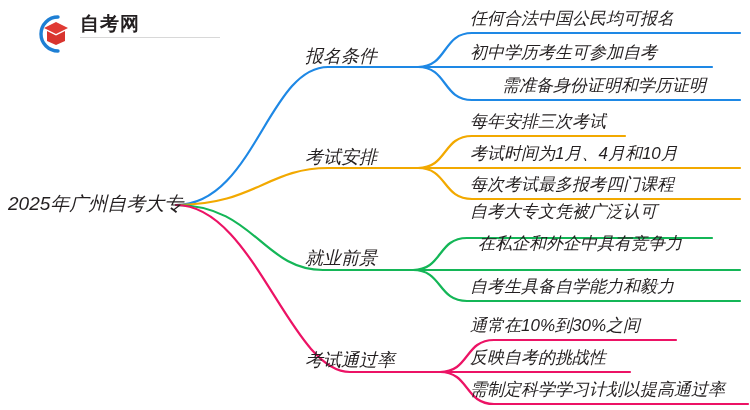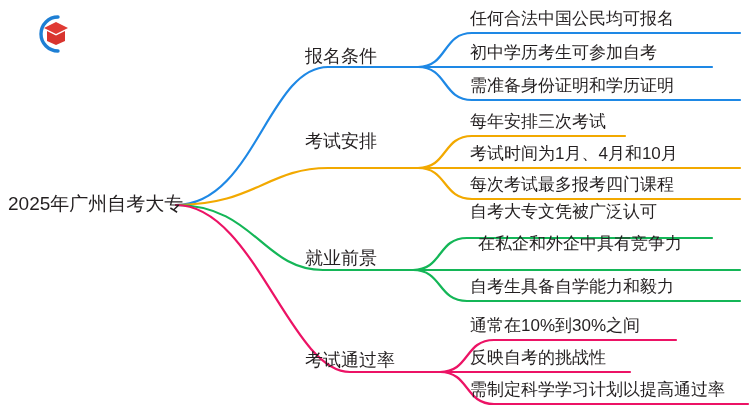--- a/index.html
+++ b/index.html
@@ -61,20 +61,21 @@
     top: 0;
     width: 750px;
     height: 410px;
   }
 
   
   .node-text {
     position: absolute;
     white-space: nowrap;
     color: #231f20;
+    font-style: italic;
   }
   #root-label {
     left: 8px;
     top: 191px;
     font-size: 19px;
     line-height: 26px;
   }
   .branch-label {
     font-size: 18px;
     line-height: 24px;
@@ -88,20 +89,21 @@
 </head>
 <body>
 
 <div id="logo">
   <svg id="logo-mark" viewBox="0 0 46 44">
     <path d="M30 5 A17 17 0 1 0 30 39" fill="none" stroke="#1E7FD4" stroke-width="3.4" stroke-linecap="round"></path>
     <path d="M16 16 L28 10 L40 16 L28 22 Z" fill="#E03A34"></path>
     <path d="M19 19 L19 29 L28 33 L37 29 L37 19 L28 23.5 Z" fill="#D8342E"></path>
   </svg>
   <div id="logo-text-wrap">
+    <div id="logo-title">自考网</div>
   </div>
 </div>
 
 <svg id="map-svg" viewBox="0 0 750 410">
   <g id="branch-paths">
       <path d="M 176 205 C 254 205, 268 67, 328 67 L 418 67" fill="none" stroke="#1E88E5" stroke-width="2.2" stroke-linecap="round"></path>
       <path d="M 418 67 C 447.7 67, 442.3 33, 472 33 L 740 33" fill="none" stroke="#1E88E5" stroke-width="2.2" stroke-linecap="round"></path>
       <path d="M 418 67 L 712 67" fill="none" stroke="#1E88E5" stroke-width="2.2" stroke-linecap="round"></path>
       <path d="M 418 67 C 447.7 67, 442.3 100, 472 100 L 740 100" fill="none" stroke="#1E88E5" stroke-width="2.2" stroke-linecap="round"></path>
       <path d="M 176 205 C 254 205, 268 168, 328 168 L 418 168" fill="none" stroke="#F2A900" stroke-width="2.2" stroke-linecap="round"></path>
@@ -116,26 +118,26 @@
       <path d="M 440 372 C 469.7 372, 464.3 340, 494 340 L 676 340" fill="none" stroke="#EC1365" stroke-width="2.2" stroke-linecap="round"></path>
       <path d="M 440 372 L 630 372" fill="none" stroke="#EC1365" stroke-width="2.2" stroke-linecap="round"></path>
       <path d="M 440 372 C 469.7 372, 464.3 404, 494 404 L 748 404" fill="none" stroke="#EC1365" stroke-width="2.2" stroke-linecap="round"></path>
     </g>
 </svg>
 
 <div class="node-text" id="root-label">2025年广州自考大专</div>
 <div id="text-layer">
     <div class="node-text leaf-label" style="top: 7px;">任何合法中国公民均可报名</div>
     <div class="node-text leaf-label" style="top: 41px;">初中学历考生可参加自考</div>
-    <div class="node-text leaf-label" style="top: 74px;">需准备身份证明和学历证明</div>
+    <div class="node-text leaf-label" style="top: 74px; margin-left: 32px;">需准备身份证明和学历证明</div>
     <div class="node-text branch-label" style="left: 305px; top: 44px;">报名条件</div>
     <div class="node-text leaf-label" style="top: 110px;">每年安排三次考试</div>
     <div class="node-text leaf-label" style="top: 142px;">考试时间为1月、4月和10月</div>
     <div class="node-text leaf-label" style="top: 173px;">每次考试最多报考四门课程</div>
-    <div class="node-text branch-label" style="left: 305px; top: 129px;">考试安排</div>
+    <div class="node-text branch-label" style="left: 305px; top: 145px;">考试安排</div>
     <div class="node-text leaf-label" style="top: 200px;">自考大专文凭被广泛认可</div>
     <div class="node-text leaf-label" style="top: 232px; margin-left: 8px;">在私企和外企中具有竞争力</div>
     <div class="node-text leaf-label" style="top: 275px; text-align: center;">自考生具备自学能力和毅力</div>
     <div class="node-text branch-label" style="left: 305px; top: 246px;">就业前景</div>
     <div class="node-text leaf-label" style="top: 314px;">通常在10%到30%之间</div>
     <div class="node-text leaf-label" style="top: 346px;">反映自考的挑战性</div>
     <div class="node-text leaf-label" style="top: 378px;">需制定科学学习计划以提高通过率</div>
     <div class="node-text branch-label" style="left: 305px; top: 348px;">考试通过率</div>
   </div>
 

